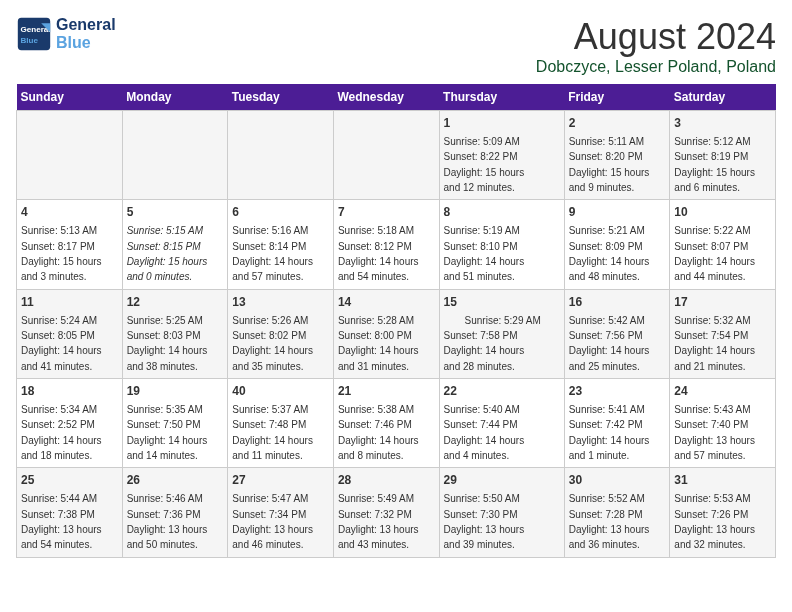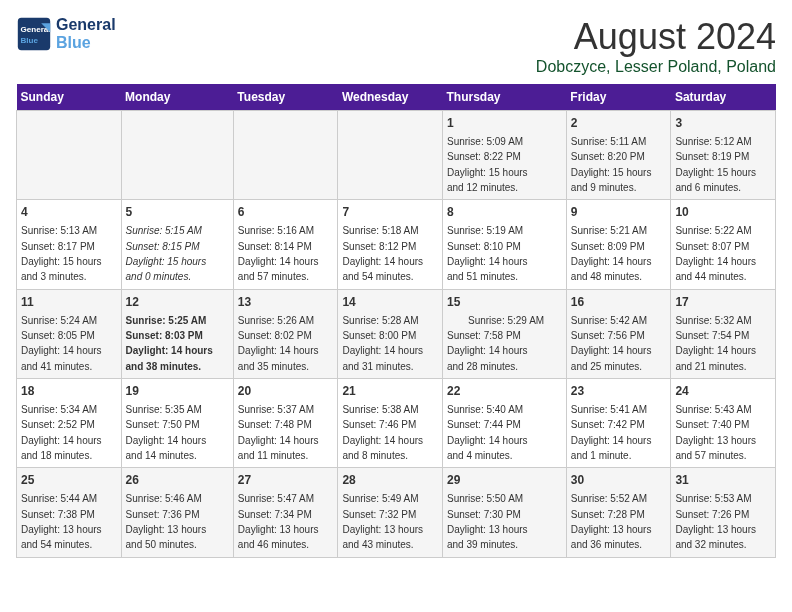--- a/index.html
+++ b/index.html
@@ -160,21 +160,21 @@
         <td><span class="day-num">10</span><span class="day-info" style="white-space: pre-line;">Sunrise: 5:22 AM
 Sunset: 8:07 PM
 Daylight: 14 hours
 and 44 minutes.</span></td>
       </tr>
       <tr>
         <td><span class="day-num">11</span><span class="day-info" style="white-space: pre-line;">Sunrise: 5:24 AM
 Sunset: 8:05 PM
 Daylight: 14 hours
 and 41 minutes.</span></td>
-        <td><span class="day-num">12</span><span class="day-info" style="white-space: pre-line; font-weight: bold;">Sunrise: 5:25 AM
+        <td><span class="day-num">12</span><span class="day-info" style="white-space: pre-line;">Sunrise: 5:25 AM
 Sunset: 8:03 PM
 Daylight: 14 hours
 and 38 minutes.</span></td>
         <td><span class="day-num">13</span><span class="day-info" style="white-space: pre-line;">Sunrise: 5:26 AM
 Sunset: 8:02 PM
 Daylight: 14 hours
 and 35 minutes.</span></td>
         <td><span class="day-num">14</span><span class="day-info" style="white-space: pre-line;">Sunrise: 5:28 AM
 Sunset: 8:00 PM
 Daylight: 14 hours
@@ -194,21 +194,21 @@
       </tr>
       <tr>
         <td><span class="day-num">18</span><span class="day-info" style="white-space: pre-line;">Sunrise: 5:34 AM
 Sunset: 2:52 PM
 Daylight: 14 hours
 and 18 minutes.</span></td>
         <td><span class="day-num">19</span><span class="day-info" style="white-space: pre-line;">Sunrise: 5:35 AM
 Sunset: 7:50 PM
 Daylight: 14 hours
 and 14 minutes.</span></td>
-        <td><span class="day-num">20</span><span class="day-info" style="white-space: pre-line;">Sunrise: 5:37 AM
+        <td><span class="day-num">40</span><span class="day-info" style="white-space: pre-line;">Sunrise: 5:37 AM
 Sunset: 7:48 PM
 Daylight: 14 hours
 and 11 minutes.</span></td>
         <td><span class="day-num">21</span><span class="day-info" style="white-space: pre-line;">Sunrise: 5:38 AM
 Sunset: 7:46 PM
 Daylight: 14 hours
 and 8 minutes.</span></td>
         <td><span class="day-num">22</span><span class="day-info" style="white-space: pre-line;">Sunrise: 5:40 AM
 Sunset: 7:44 PM
 Daylight: 14 hours

